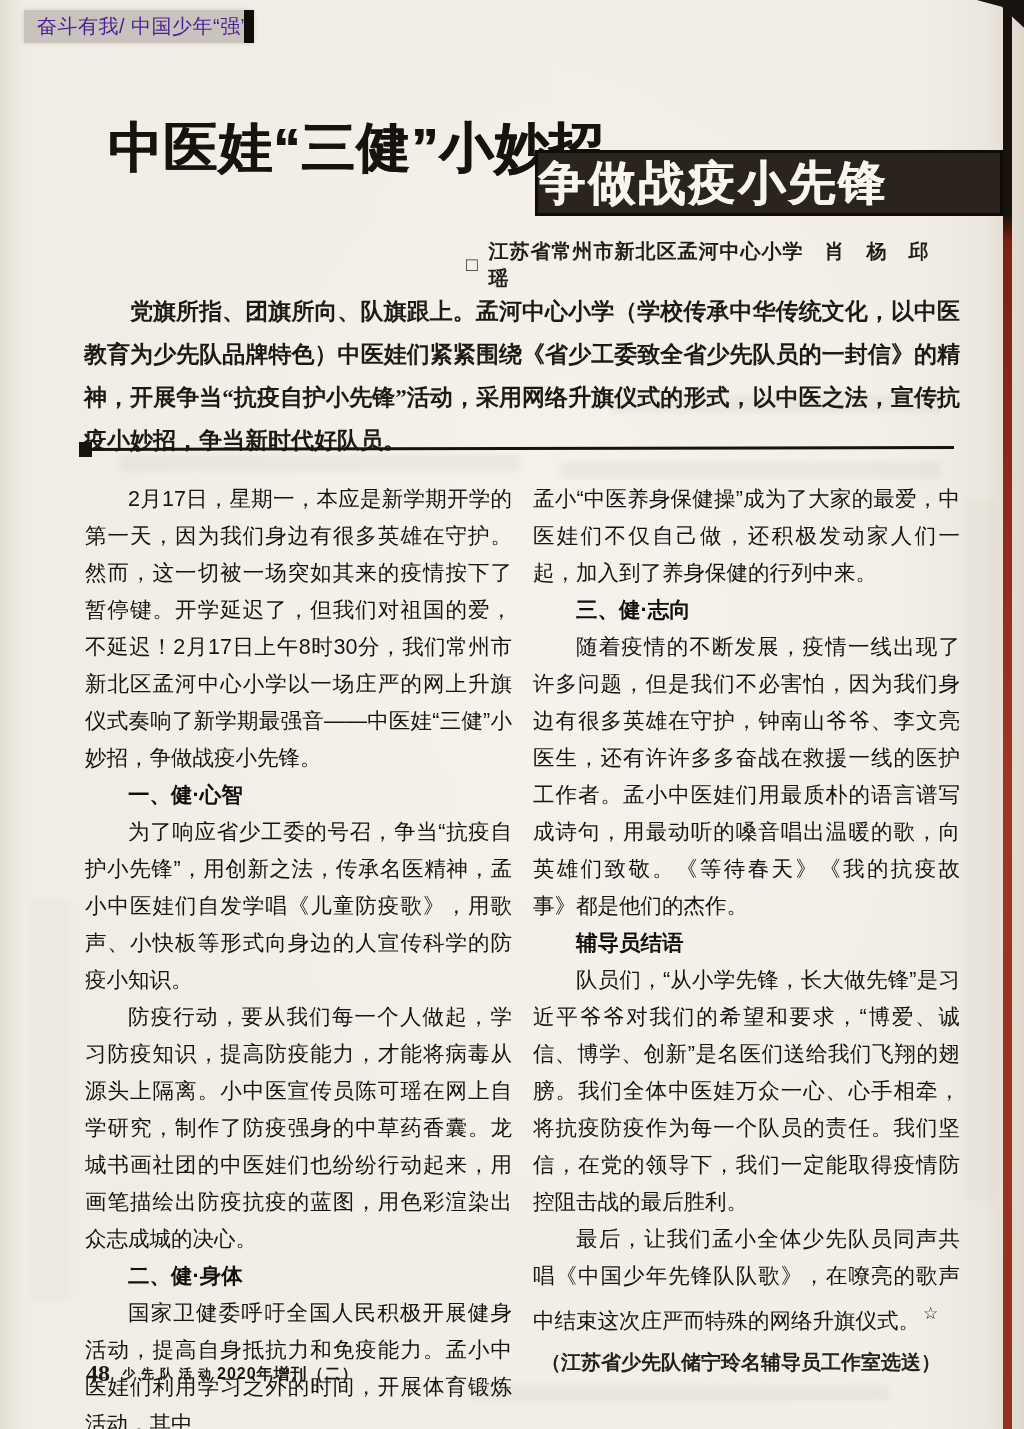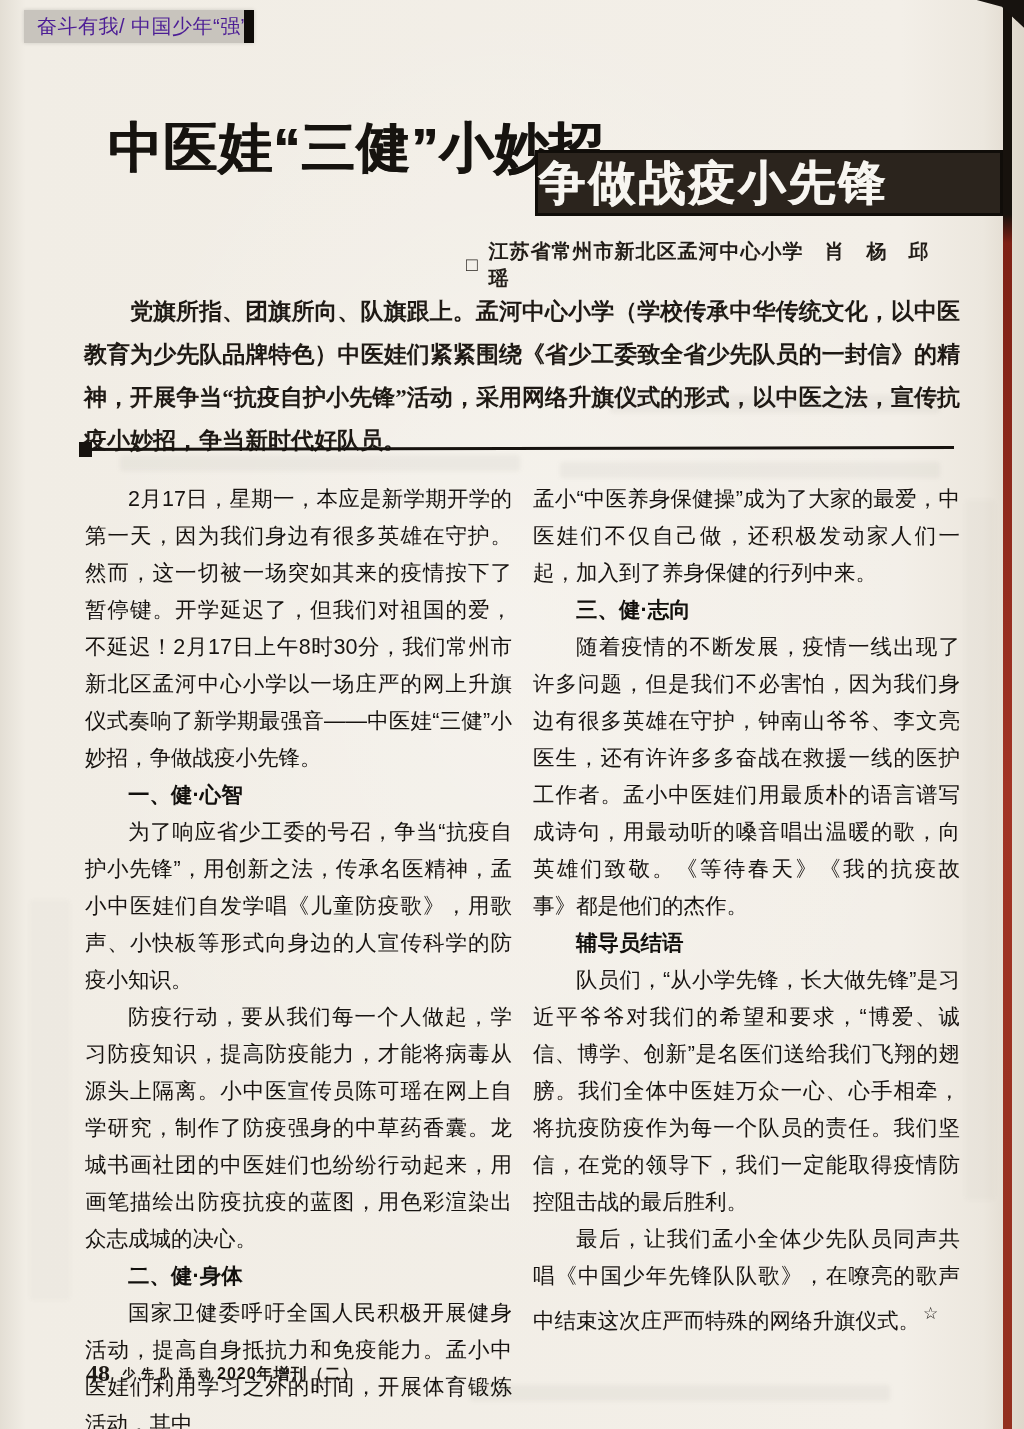--- a/index.html
+++ b/index.html
@@ -142,20 +142,21 @@
     <p class="para">国家卫健委呼吁全国人民积极开展健身活动，提高自身抵抗力和免疫能力。孟小中医娃们利用学习之外的时间，开展体育锻炼活动，其中</p>
   </div>
 
   <div class="col" id="col-right">
     <p class="para-cont">孟小“中医养身保健操”成为了大家的最爱，中医娃们不仅自己做，还积极发动家人们一起，加入到了养身保健的行列中来。</p>
     <p class="head">三、健·志向</p>
     <p class="para">随着疫情的不断发展，疫情一线出现了许多问题，但是我们不必害怕，因为我们身边有很多英雄在守护，钟南山爷爷、李文亮医生，还有许许多多奋战在救援一线的医护工作者。孟小中医娃们用最质朴的语言谱写成诗句，用最动听的嗓音唱出温暖的歌，向英雄们致敬。《等待春天》《我的抗疫故事》都是他们的杰作。</p>
     <p class="head">辅导员结语</p>
     <p class="para">队员们，“从小学先锋，长大做先锋”是习近平爷爷对我们的希望和要求，“博爱、诚信、博学、创新”是名医们送给我们飞翔的翅膀。我们全体中医娃万众一心、心手相牵，将抗疫防疫作为每一个队员的责任。我们坚信，在党的领导下，我们一定能取得疫情防控阻击战的最后胜利。</p>
     <p class="para"><span>最后，让我们孟小全体少先队员同声共唱《中国少年先锋队队歌》，在嘹亮的歌声中结束这次庄严而特殊的网络升旗仪式。</span><span class="star">☆</span></p>
+    <p class="credit">（江苏省少先队储宁玲名辅导员工作室选送）</p>
   </div>
 
   <div id="footer">
     <span class="pagenum">48</span>
     <span class="jblock">
       <span class="jname">少先队活动</span>
       <span class="jissue">2020年增刊（二）</span>
     </span>
   </div>
 

